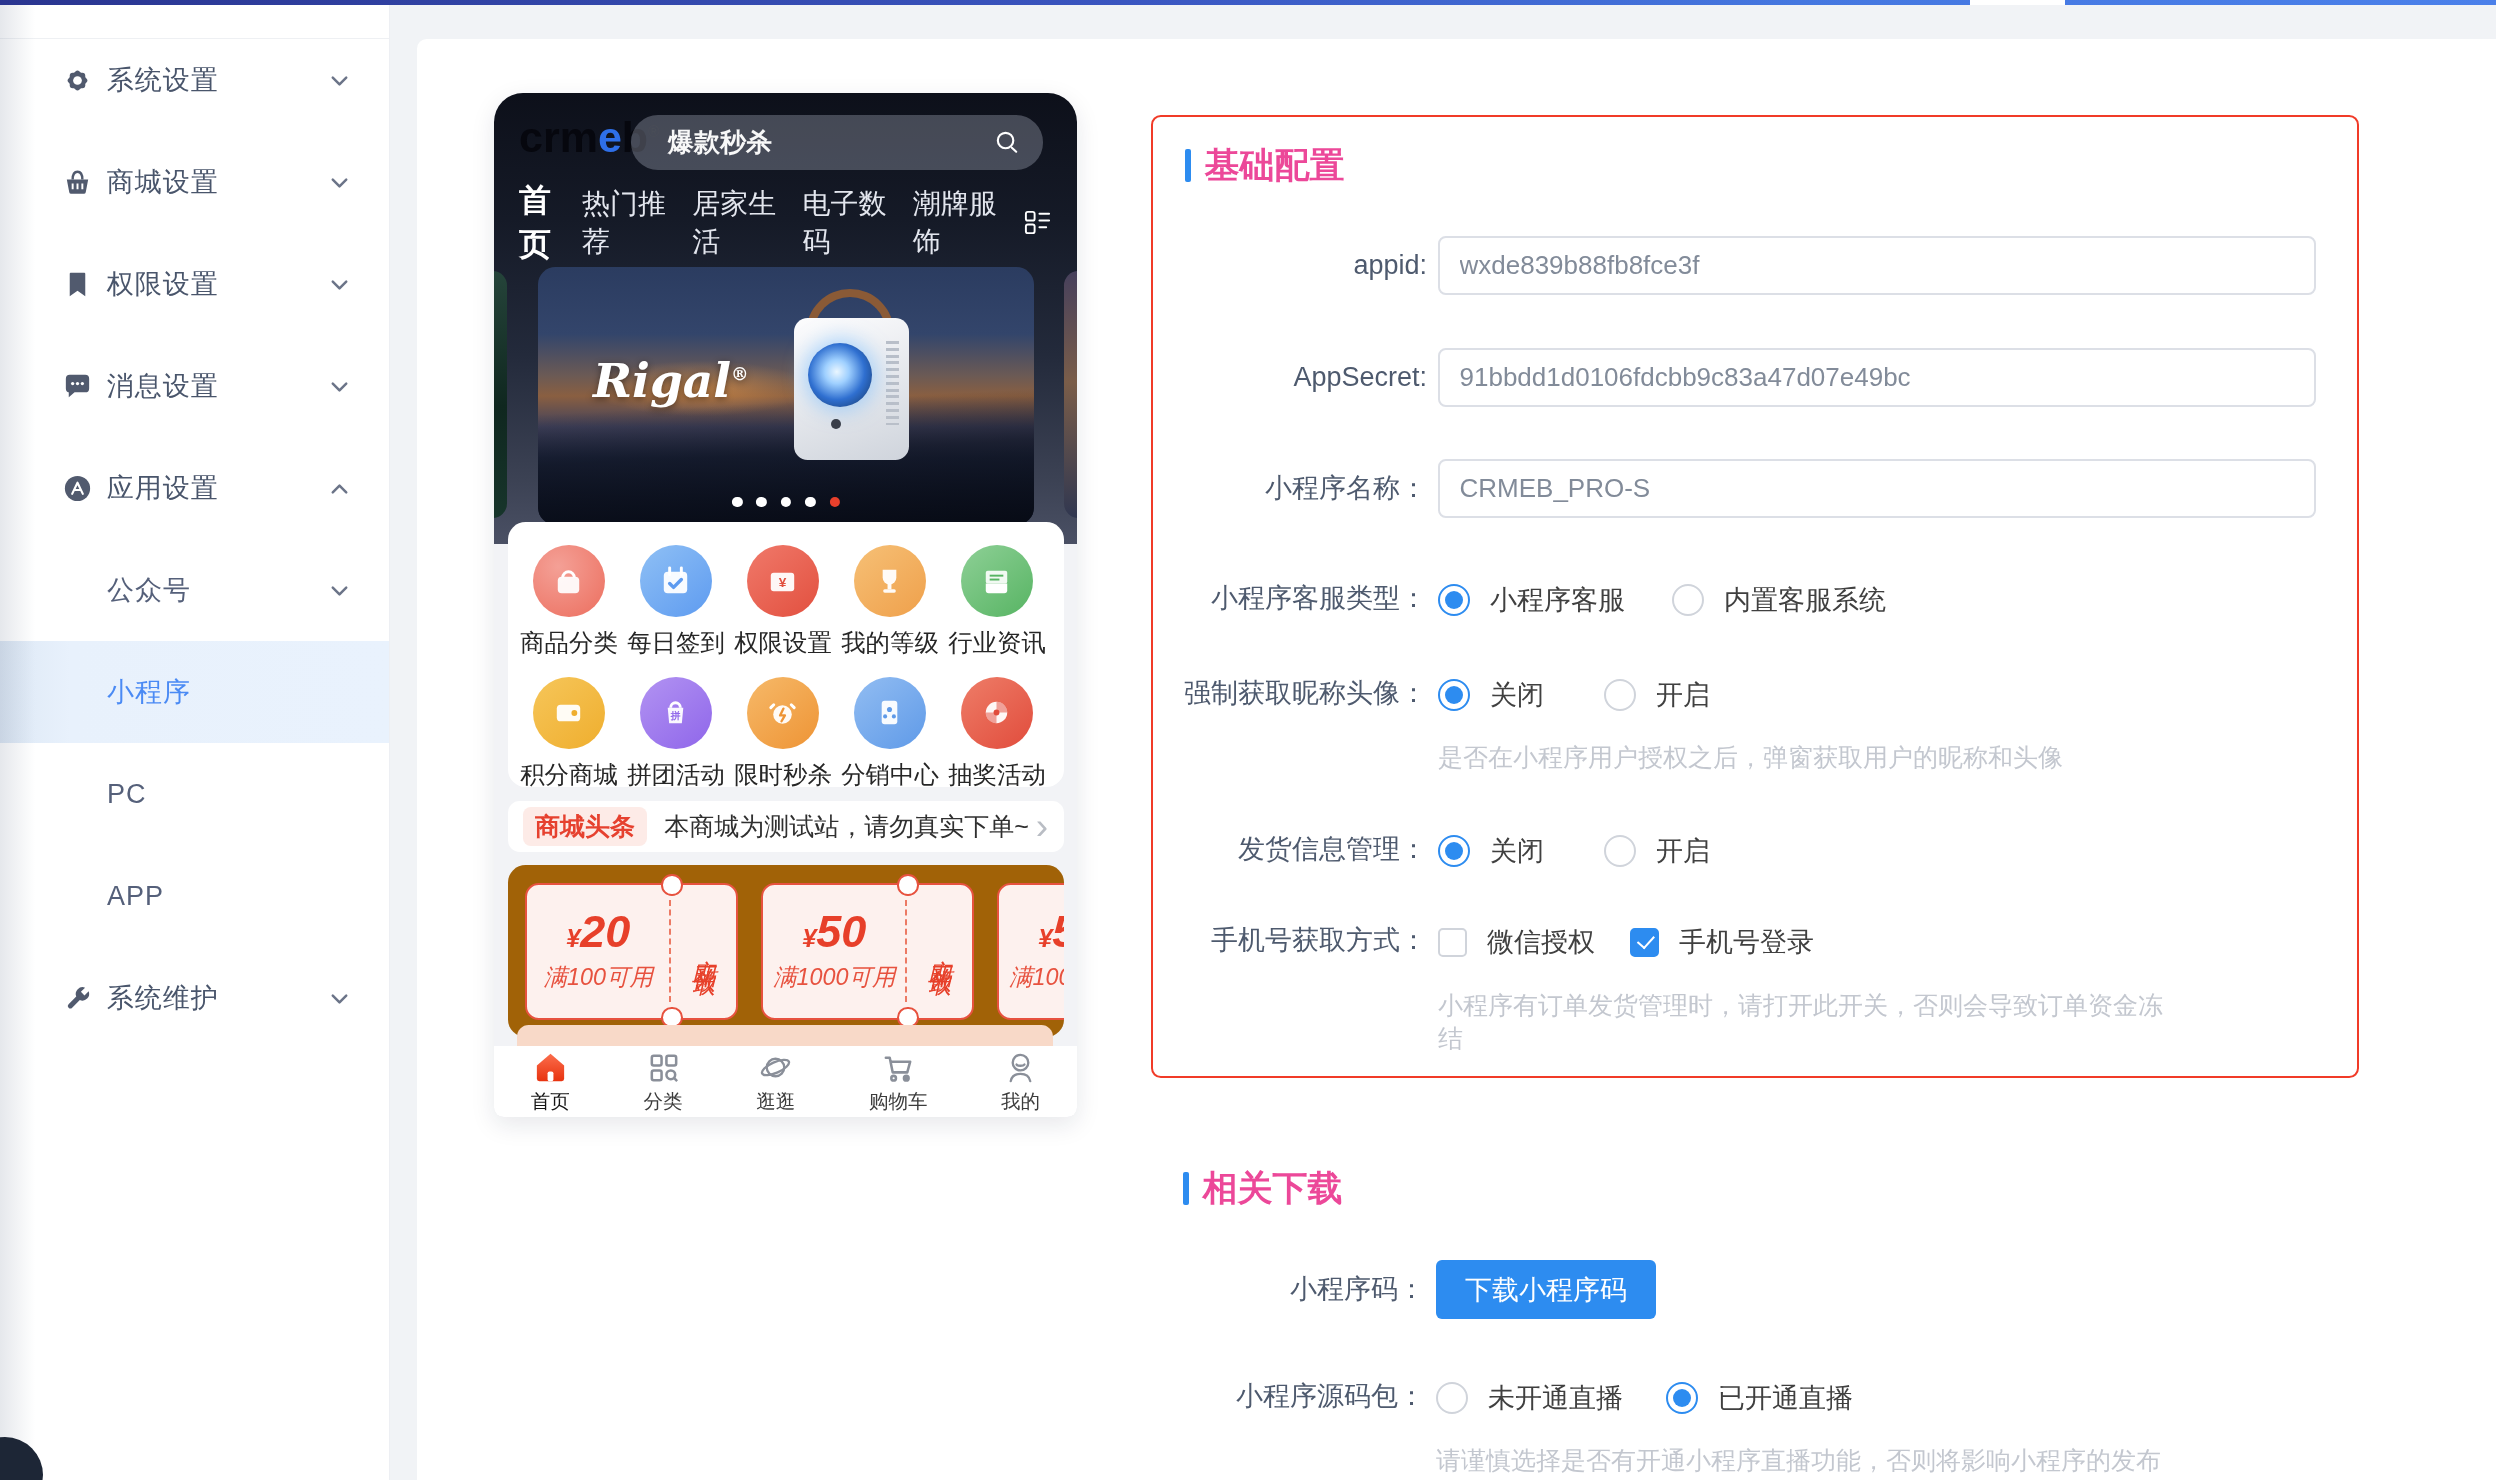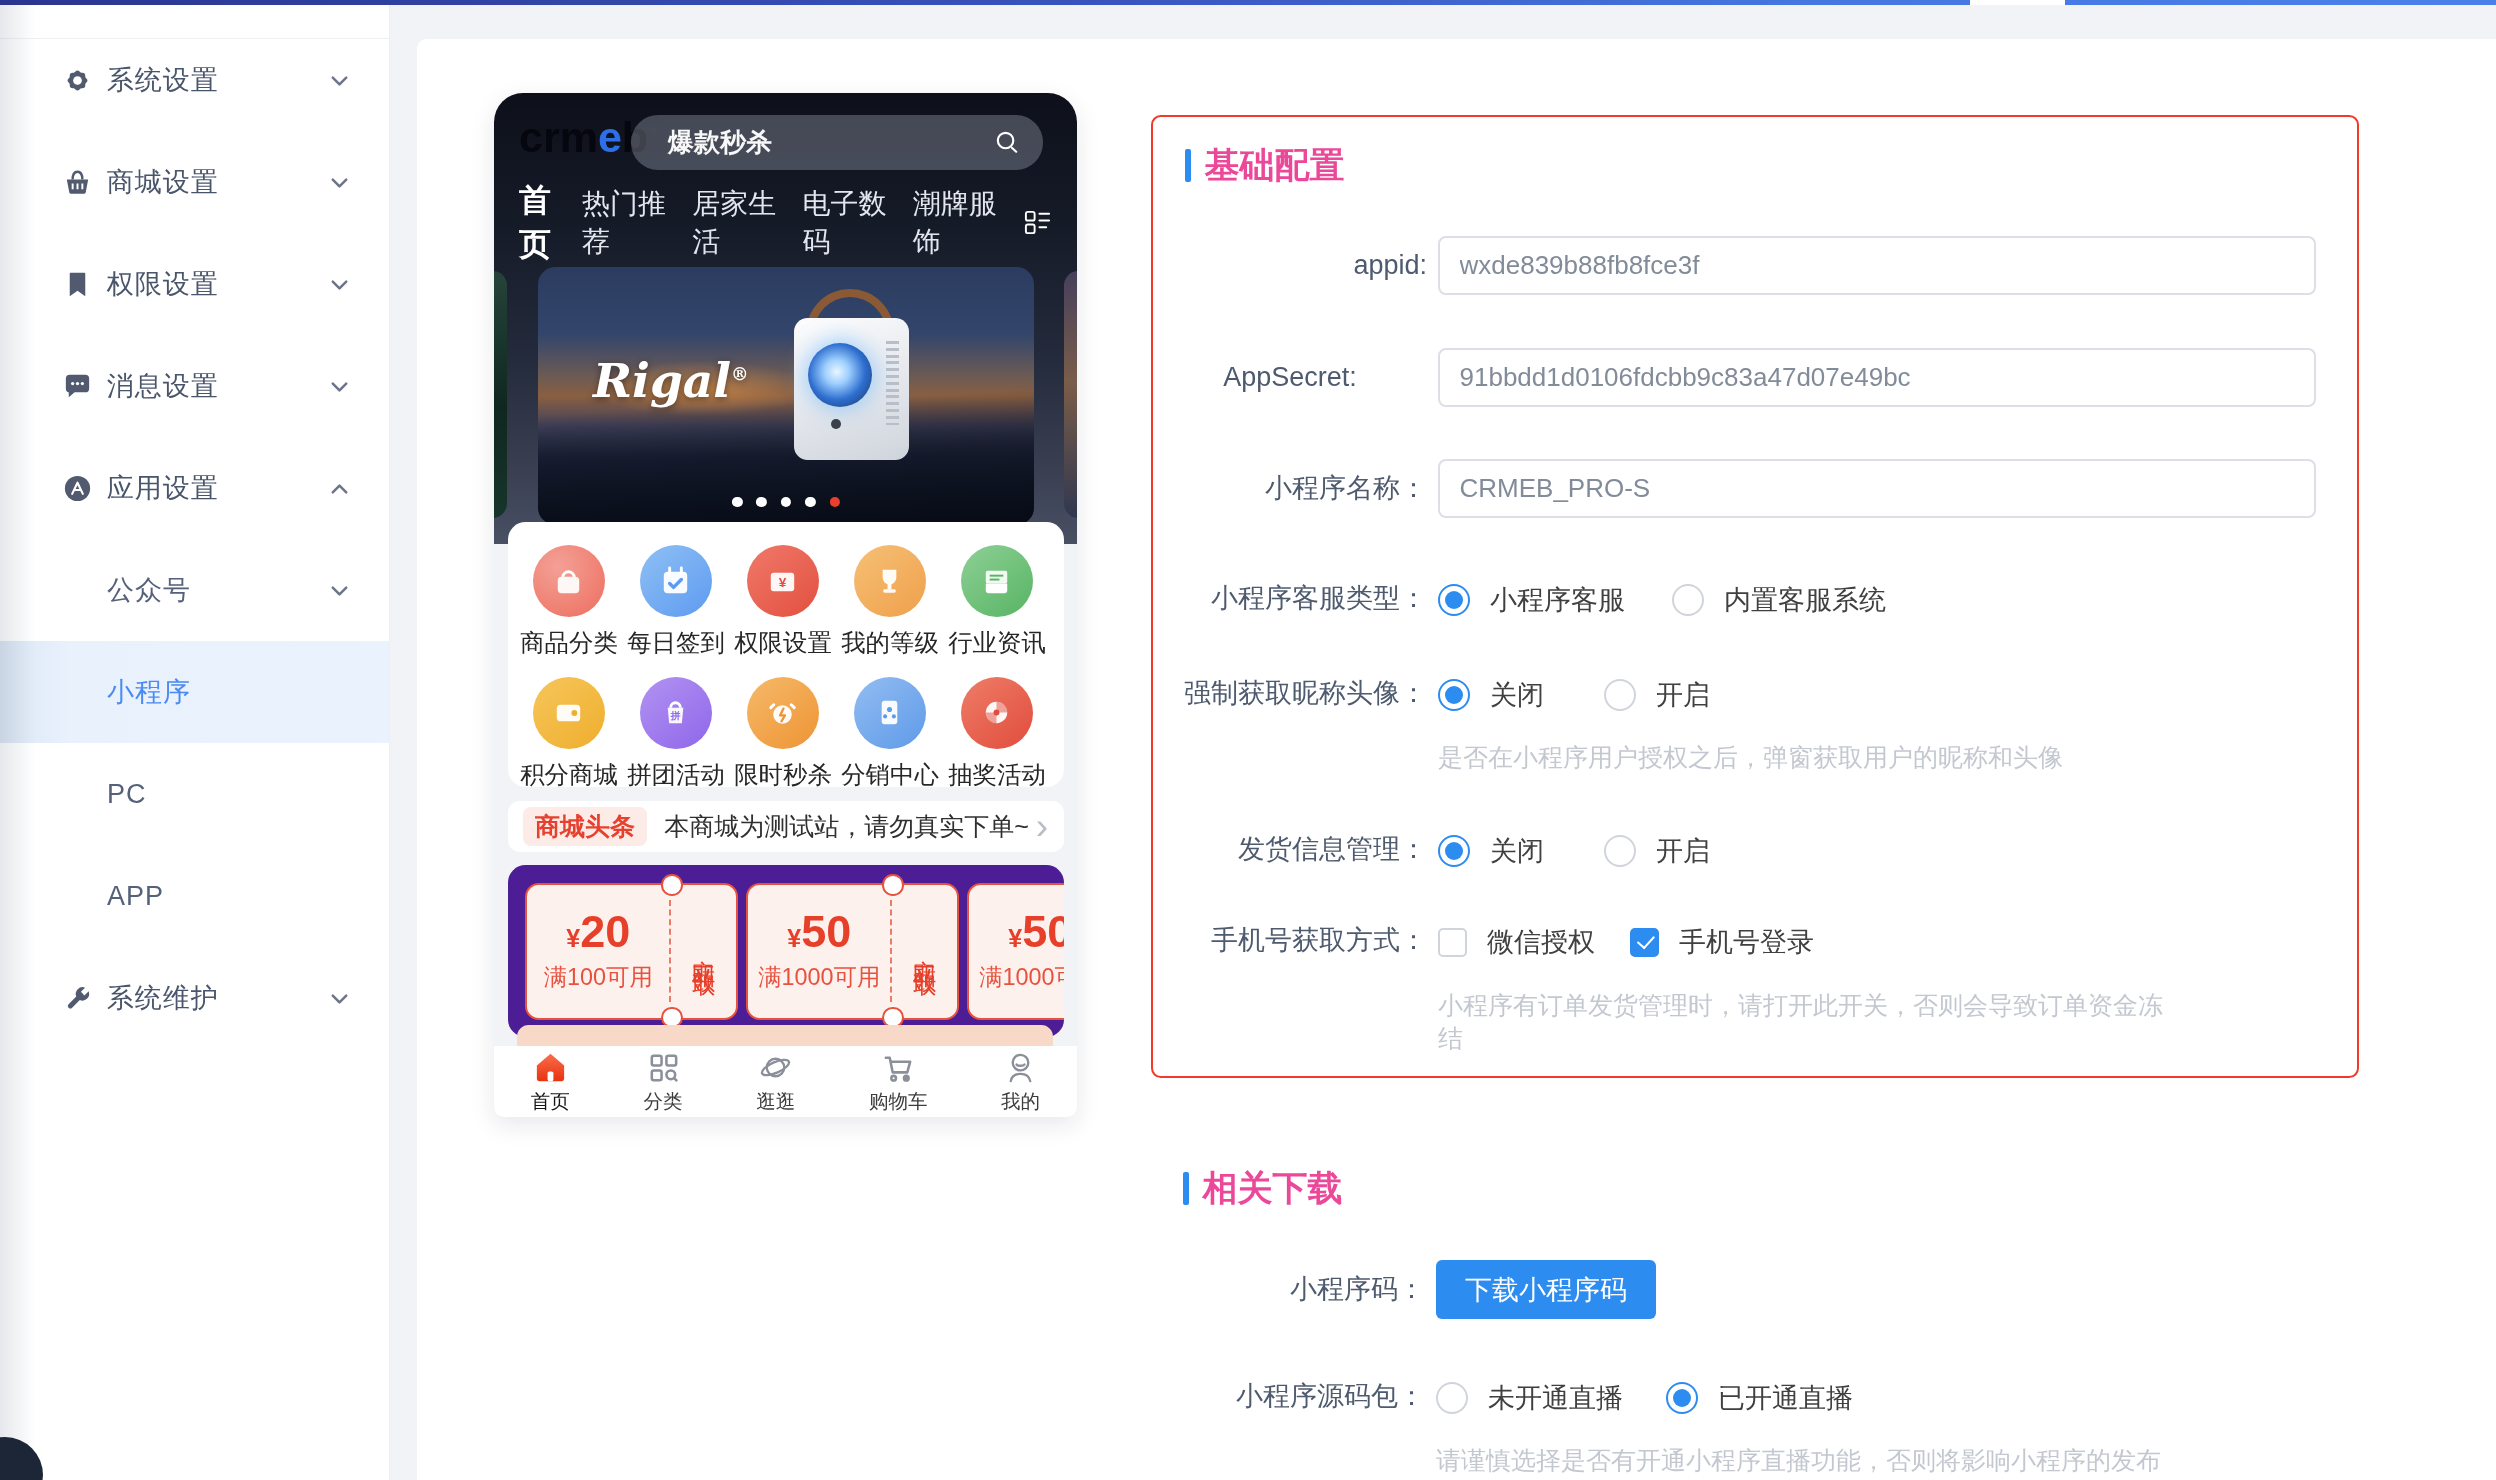--- a/index.html
+++ b/index.html
@@ -91,22 +91,22 @@
   .g8{background:linear-gradient(140deg,#f6b969,#ee9435);}
   .g9{background:linear-gradient(140deg,#92bdf2,#5f9ae8);}
   .g10{background:linear-gradient(140deg,#ee7d68,#e14c3c);}
 
   .ph-news{position:absolute;left:13.7px;top:708px;width:556px;height:51px;background:#fff;border-radius:11.7px;
     display:flex;align-items:center;padding:0 15.6px;cursor:pointer;}
   .n-badge{background:#fdebe7;color:#e6412f;font-weight:bold;font-size:25px;padding:2.9px 11.7px;border-radius:7.8px;}
   .n-text{font-size:25px;color:#303030;margin-left:17.6px;}
   .n-arrow{margin-left:auto;color:#b9bdc4;font-size:37px;line-height:0.8;}
 
-  .ph-coupons{position:absolute;left:13.7px;top:772px;width:556px;height:172px;background:#4c1d95;border-radius:17.6px;
-    padding:17.6px 0 17.6px 17.6px;display:flex;gap:8px;overflow:hidden;}
+  .ph-coupons{position:absolute;left:13.7px;top:772px;width:556px;height:172px;background:#a16207;border-radius:17.6px;
+    padding:17.6px 0 17.6px 17.6px;display:flex;gap:23px;overflow:hidden;font-style:italic;}
   .coupon{position:relative;width:213px;height:137px;flex:0 0 auto;background:#fdf1ee;
     border:2px solid #e7523f;border-radius:13.7px;display:flex;cursor:pointer;}
   .c-left{width:142px;display:flex;flex-direction:column;align-items:center;justify-content:center;}
   .c-amt{color:#e7402a;font-weight:bold;font-size:45px;line-height:1;}
   .c-amt .c-sym{font-size:25px;font-weight:bold;}
   .c-cond{color:#e7523f;font-size:23.4px;margin-top:7.8px;}
   .c-div{border-left:2px dashed #ec7a64;margin:15.6px 0;}
   .c-act{flex:1;display:flex;align-items:center;justify-content:center;color:#e7402a;font-size:23.4px;
     writing-mode:vertical-rl;letter-spacing:4.9px;}
   .coupon::before,.coupon::after{content:'';position:absolute;left:134px;width:17.6px;height:17.6px;border-radius:50%;
@@ -537,21 +537,21 @@
     </div>
 
     <div class="f-row" style="top:119px;height:46px;">
       <span class="f-label" style="line-height:59px;">appid:</span>
       <span class="f-ctrl">
           <input class="f-input" value="wxde839b88fb8fce3f" style="">
         </span>
     </div>
 
     <div class="f-row" style="top:231px;height:59px;">
-      <span class="f-label" style="line-height:59px;text-align:center;">AppSecret:</span>
+      <span class="f-label" style="line-height:59px;">AppSecret:</span>
       <span class="f-ctrl">
           <input class="f-input" value="91bbdd1d0106fdcbb9c83a47d07e49bc" style="">
         </span>
     </div>
 
     <div class="f-row" style="top:342px;height:59px;">
       <span class="f-label" style="line-height:59px;">小程序名称：</span>
       <span class="f-ctrl">
           <input class="f-input" value="CRMEB_PRO-S" style="">
         </span>

